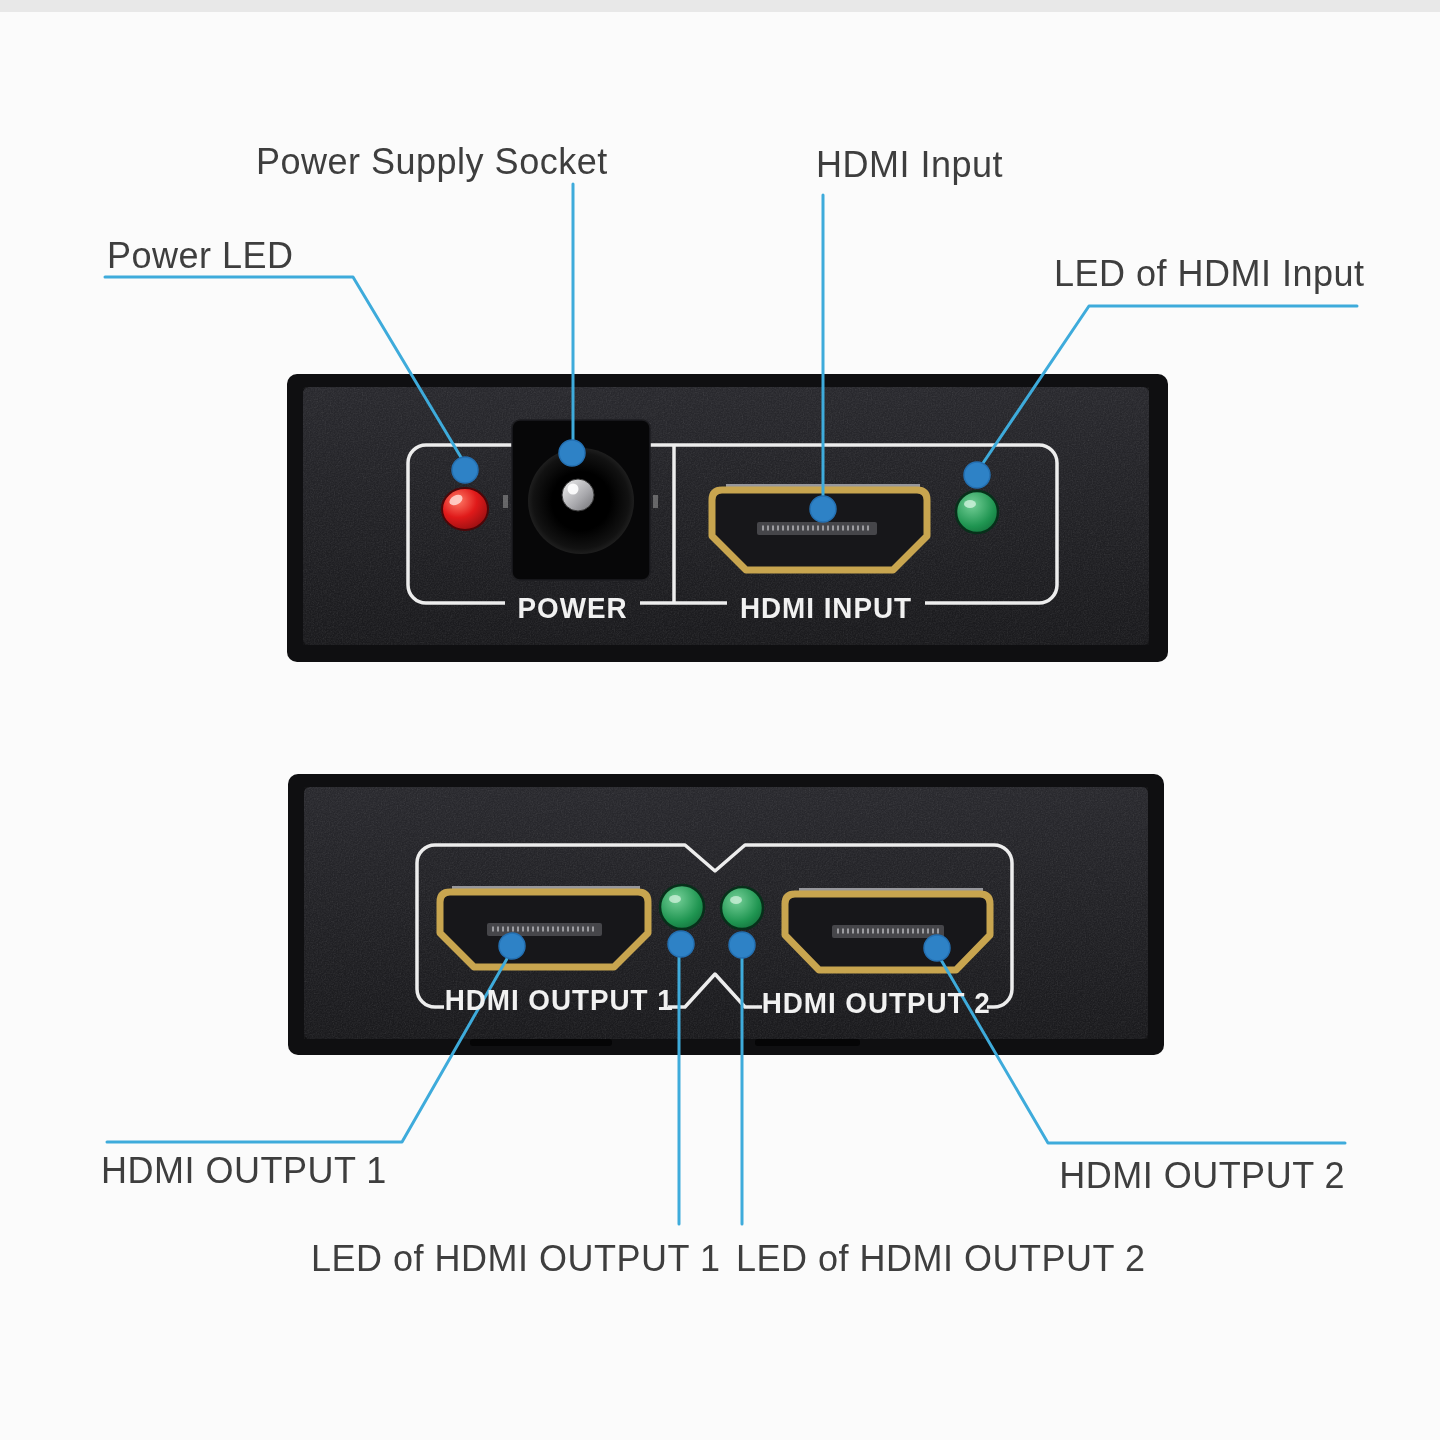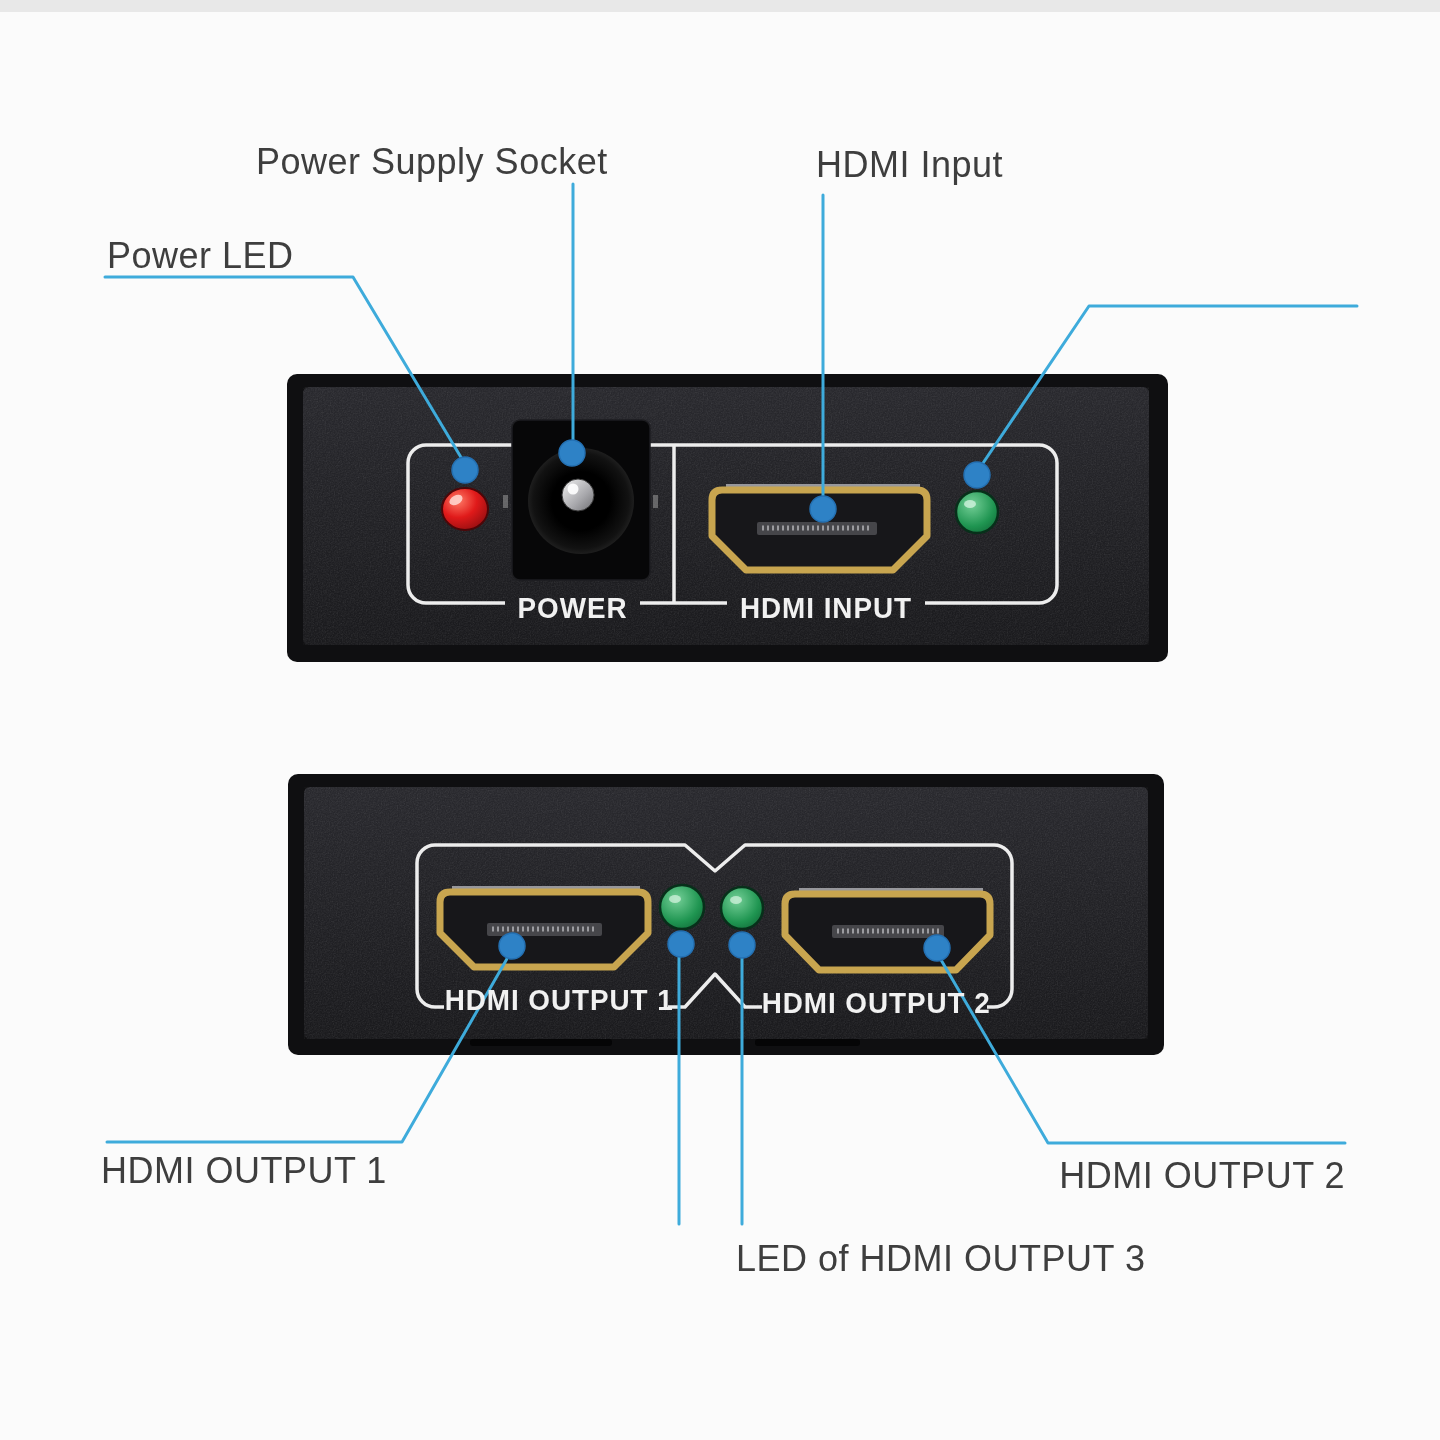--- a/index.html
+++ b/index.html
@@ -149,22 +149,24 @@
       <circle cx="512" cy="934" r="13"></circle>
       <circle cx="681" cy="932" r="13"></circle>
       <circle cx="742" cy="933" r="13"></circle>
       <circle cx="937" cy="936" r="13"></circle>
     </g>
   </svg>
 
   <div class="callout-label" style="left:256px;top:131px;">Power Supply Socket</div>
   <div class="callout-label" style="left:107px;top:225px;text-align:center;">Power LED</div>
   <div class="callout-label" style="left:816px;top:134px;">HDMI Input</div>
+  <div class="callout-label" style="left:1054px;top:243px;">LED of HDMI Input</div>
   <div class="callout-label" style="left:101px;top:1140px;">HDMI OUTPUT 1</div>
   <div class="callout-label" style="left:1345px;top:1145px;transform:translateX(-100%);">HDMI OUTPUT 2</div>
-  <div class="callout-label" style="left:736px;top:1228px;">LED of HDMI OUTPUT 3</div>
+  <div class="callout-label" style="left:311px;top:1228px;">LED of HDMI OUTPUT 1</div>
+  <div class="callout-label" style="left:736px;top:1228px;">LED of HDMI OUTPUT 2</div>
 
   <div class="panel-text" style="left:500px;top:580px;width:145px;">POWER</div>
   <div class="panel-text" style="left:722px;top:580px;width:208px;">HDMI INPUT</div>
   <div class="panel-text" style="left:440px;top:972px;width:232px;">HDMI OUTPUT 1</div>
   <div class="panel-text" style="left:757px;top:975px;width:234px;">HDMI OUTPUT 2</div>
 
 </div>
 
 </body></html>

